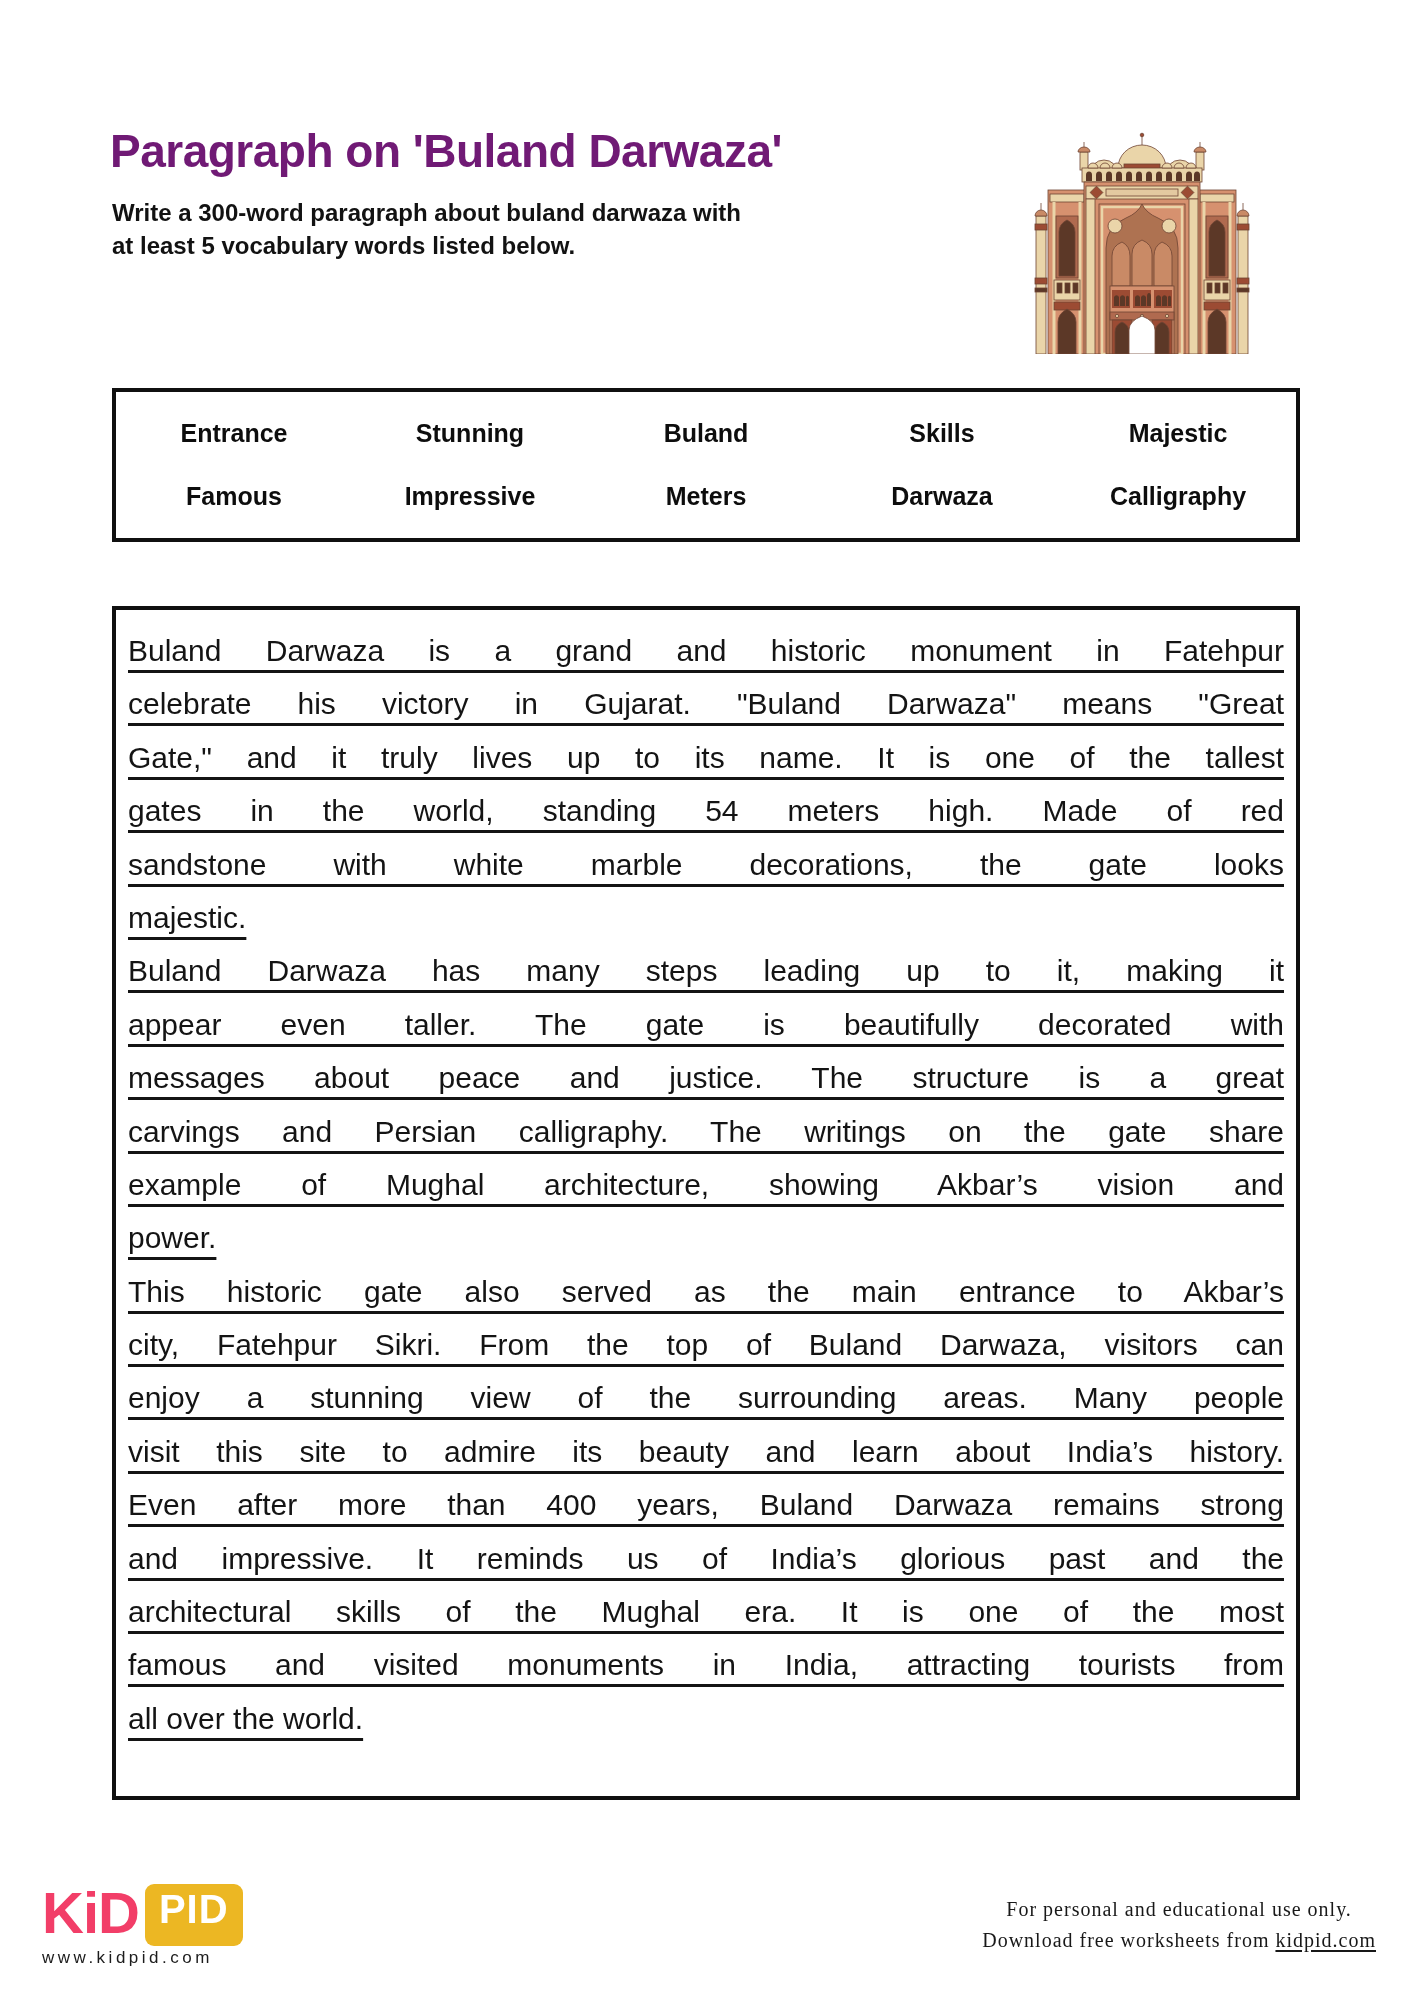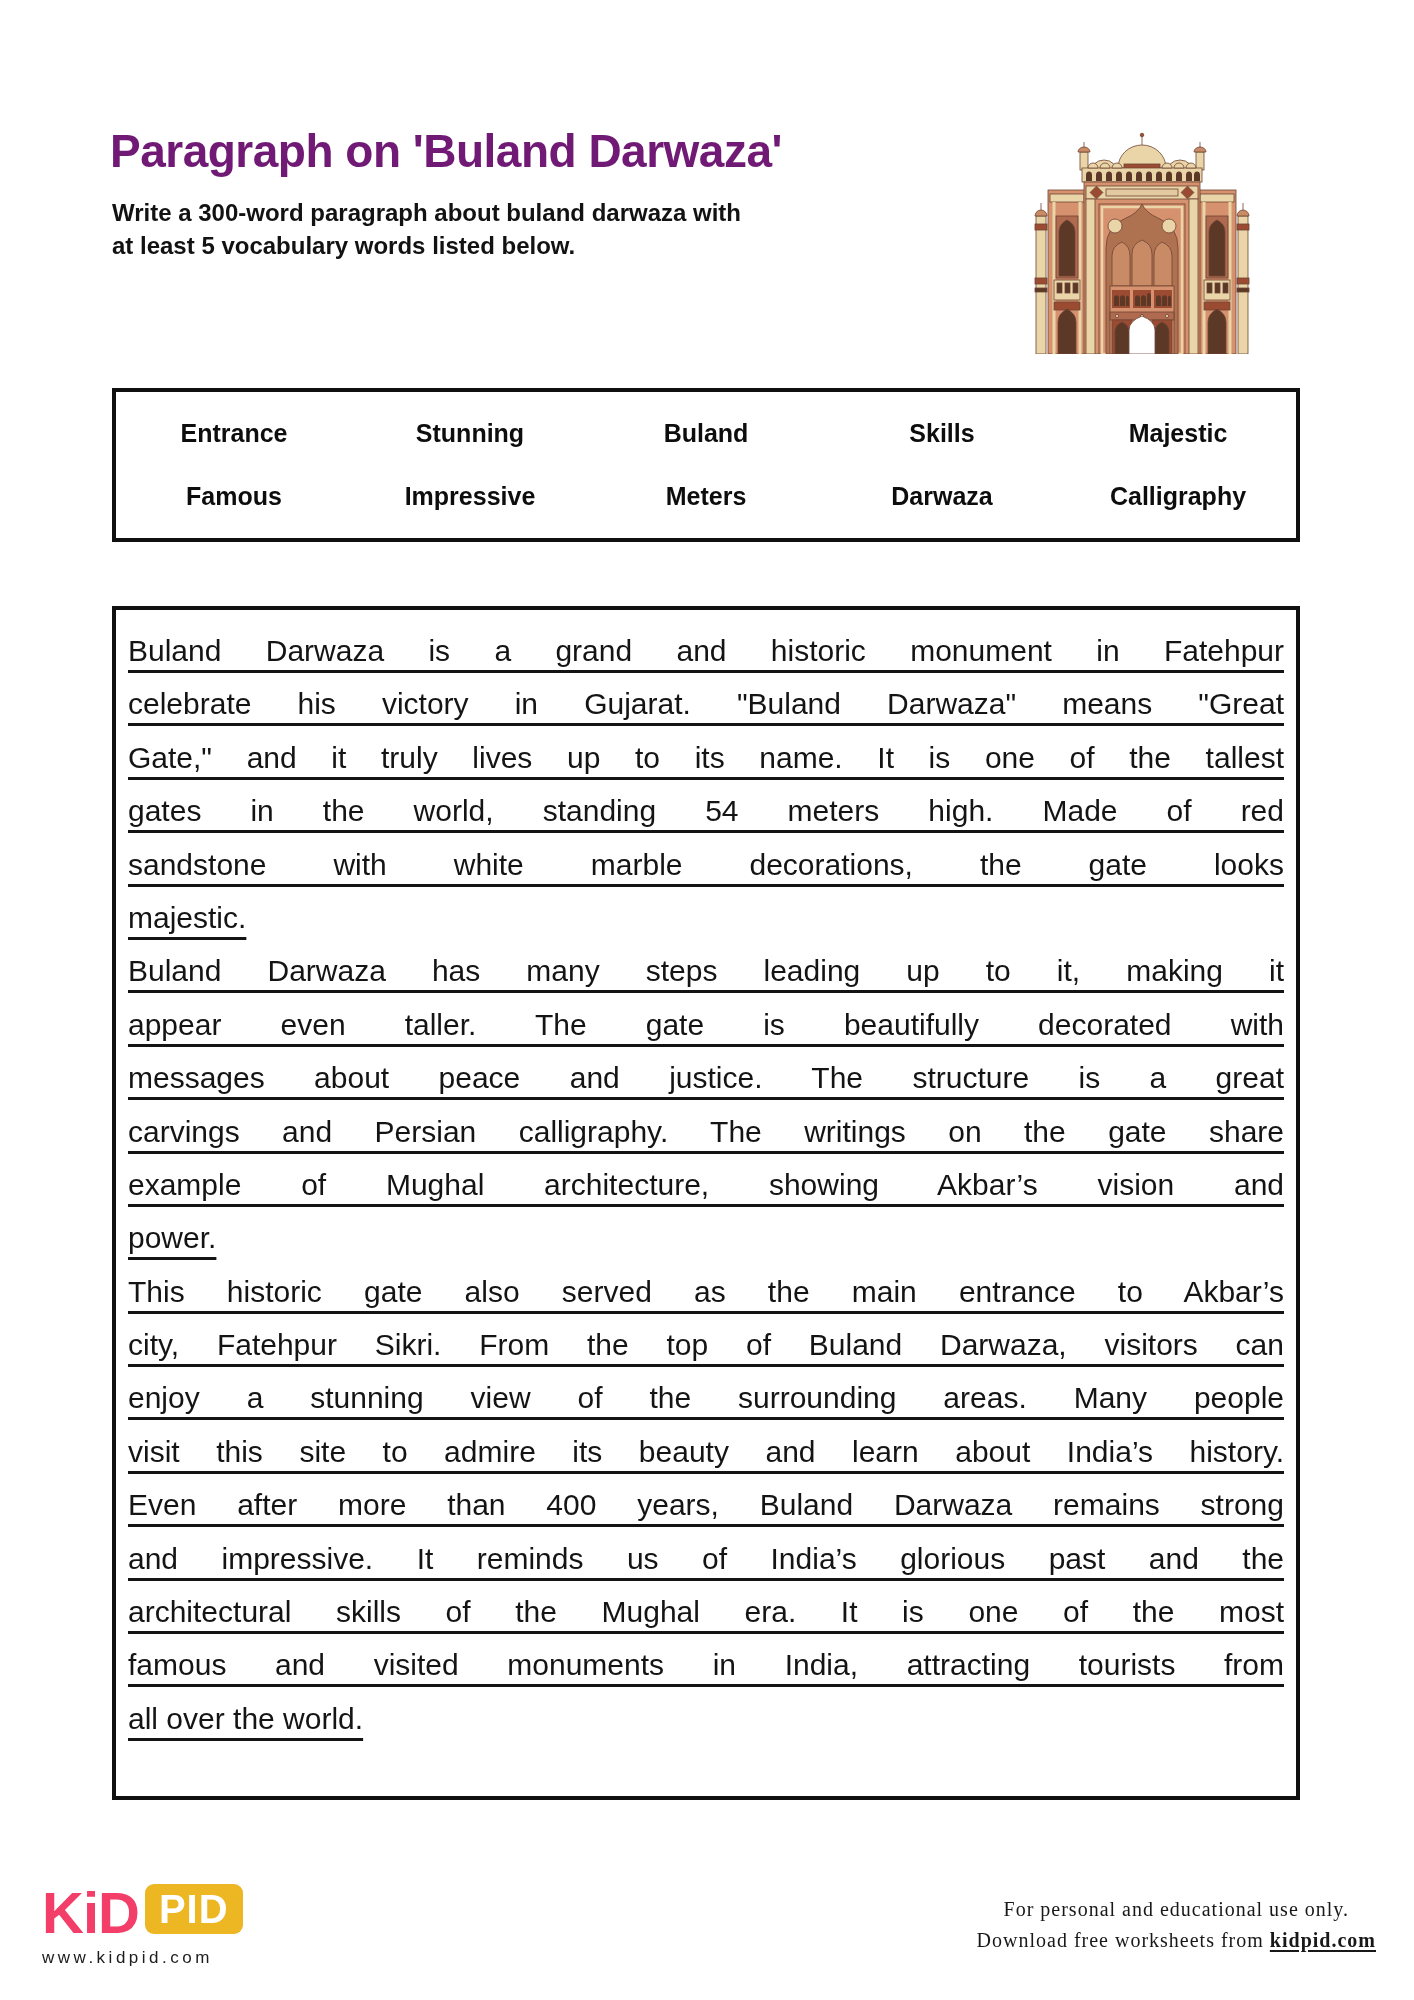--- a/index.html
+++ b/index.html
@@ -67,33 +67,33 @@
 
   
   .logo { position:absolute; left:42px; top:1884px; display:flex; align-items:flex-start; gap:6px; }
   .logo-kid {
     font-size:58px; font-weight:800; letter-spacing:-1px;
     color:#f23e68; line-height:58px;
   }
   .logo-pid {
     background:#ecb723; color:#ffffff;
     font-size:40px; font-weight:800; letter-spacing:1px;
-    border-radius:9px; padding:5px 14px 5px 14px; line-height:40px;
+    border-radius:9px; padding:5px 14px 17px 14px; line-height:40px;
   }
   .logo-site {
     position:absolute; left:42px; top:1948px;
     font-size:17px; letter-spacing:3.5px; color:#1c1c1c; font-weight:400;
   }
   .footer-note {
     position:absolute; right:38px; top:1894px;
     text-align:center;
     font-family:"Liberation Serif", serif;
     font-size:20px; line-height:31px; letter-spacing:1px; color:#181818;
   }
-  .footer-note .link { text-decoration:underline; text-underline-offset:3px;font-weight:bold; }
+  .footer-note .link { text-decoration:underline; text-underline-offset:3px; }
 </style>
 </head>
 <body>
 
 <div class="page">
 
   <div class="title">Paragraph on 'Buland Darwaza'</div>
   <div class="subtitle">
     <div>Write a 300-word paragraph about buland darwaza with</div>
     <div>at least 5 vocabulary words listed below.</div>

